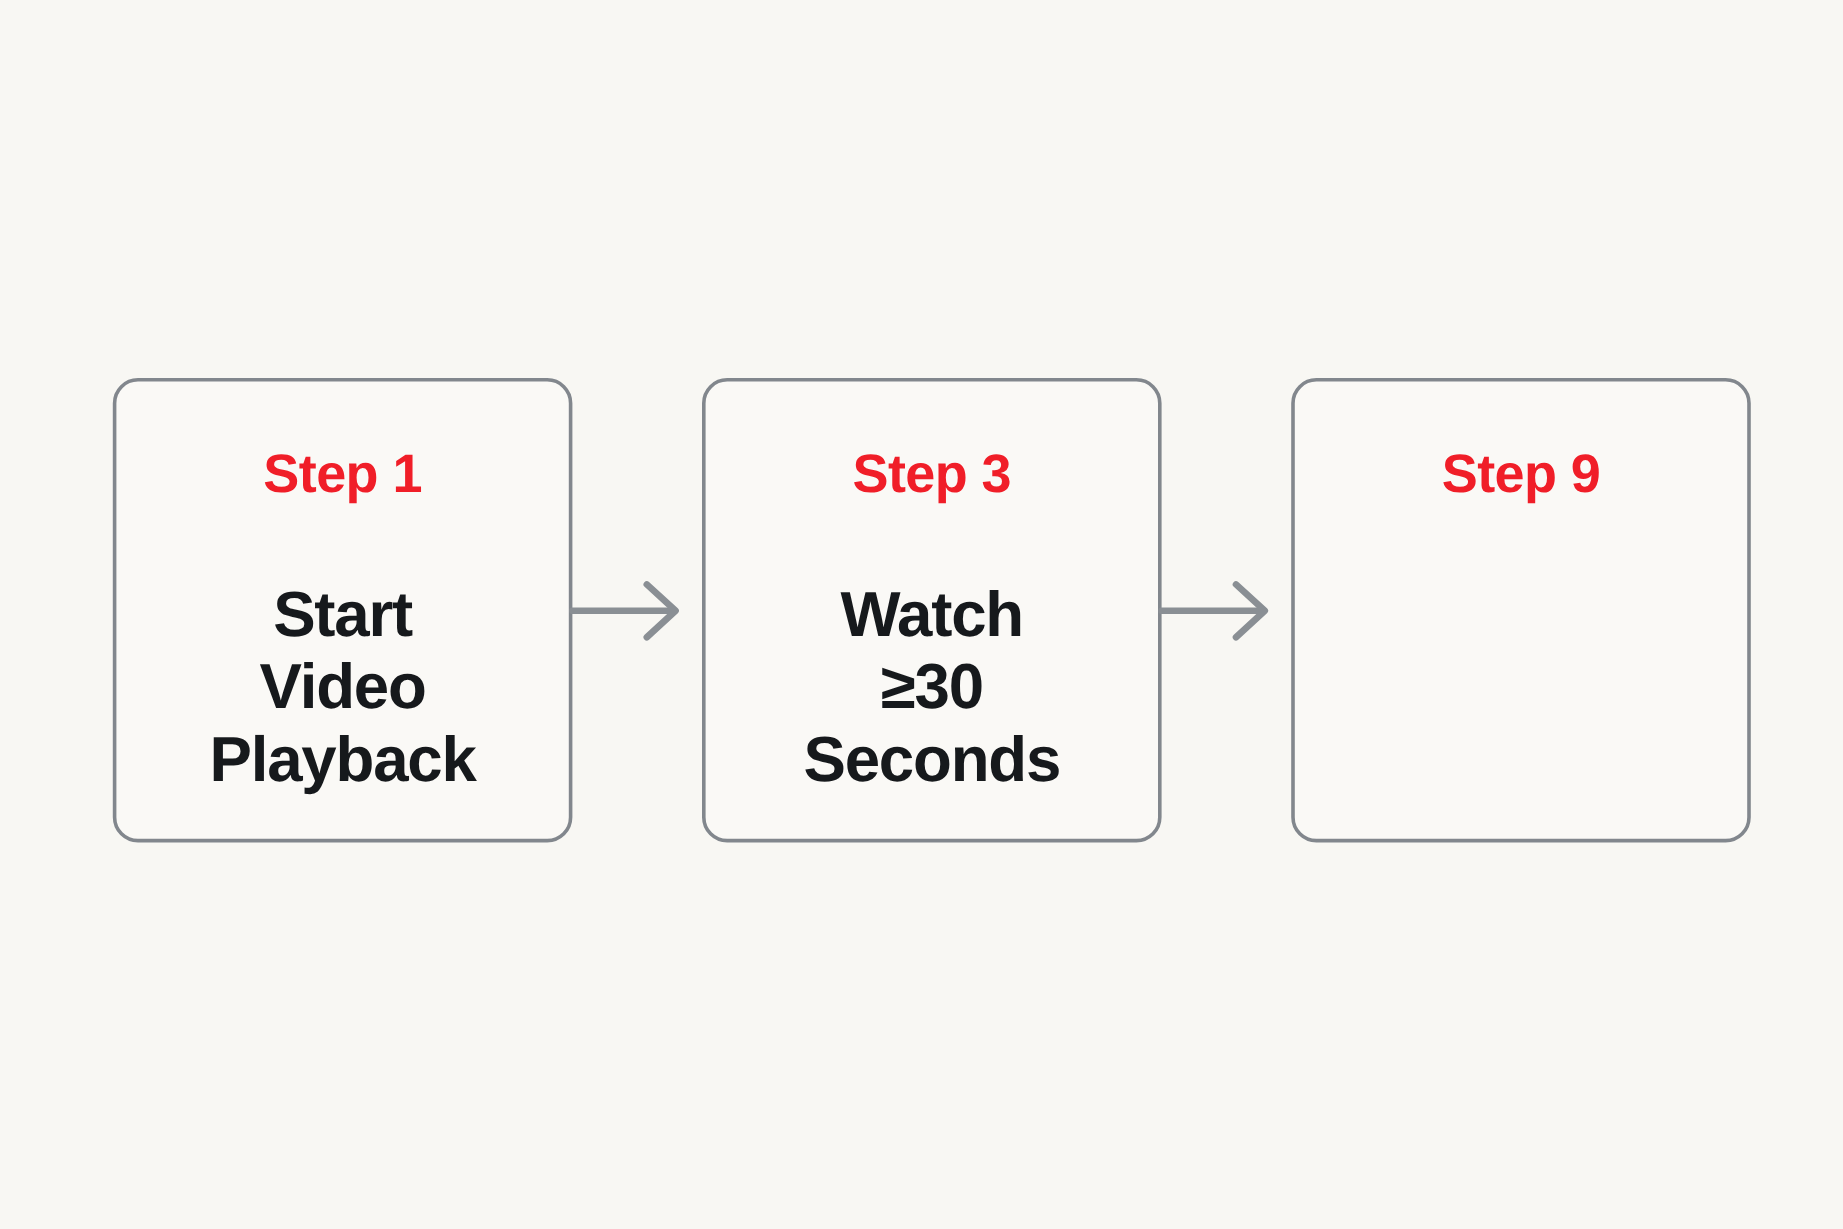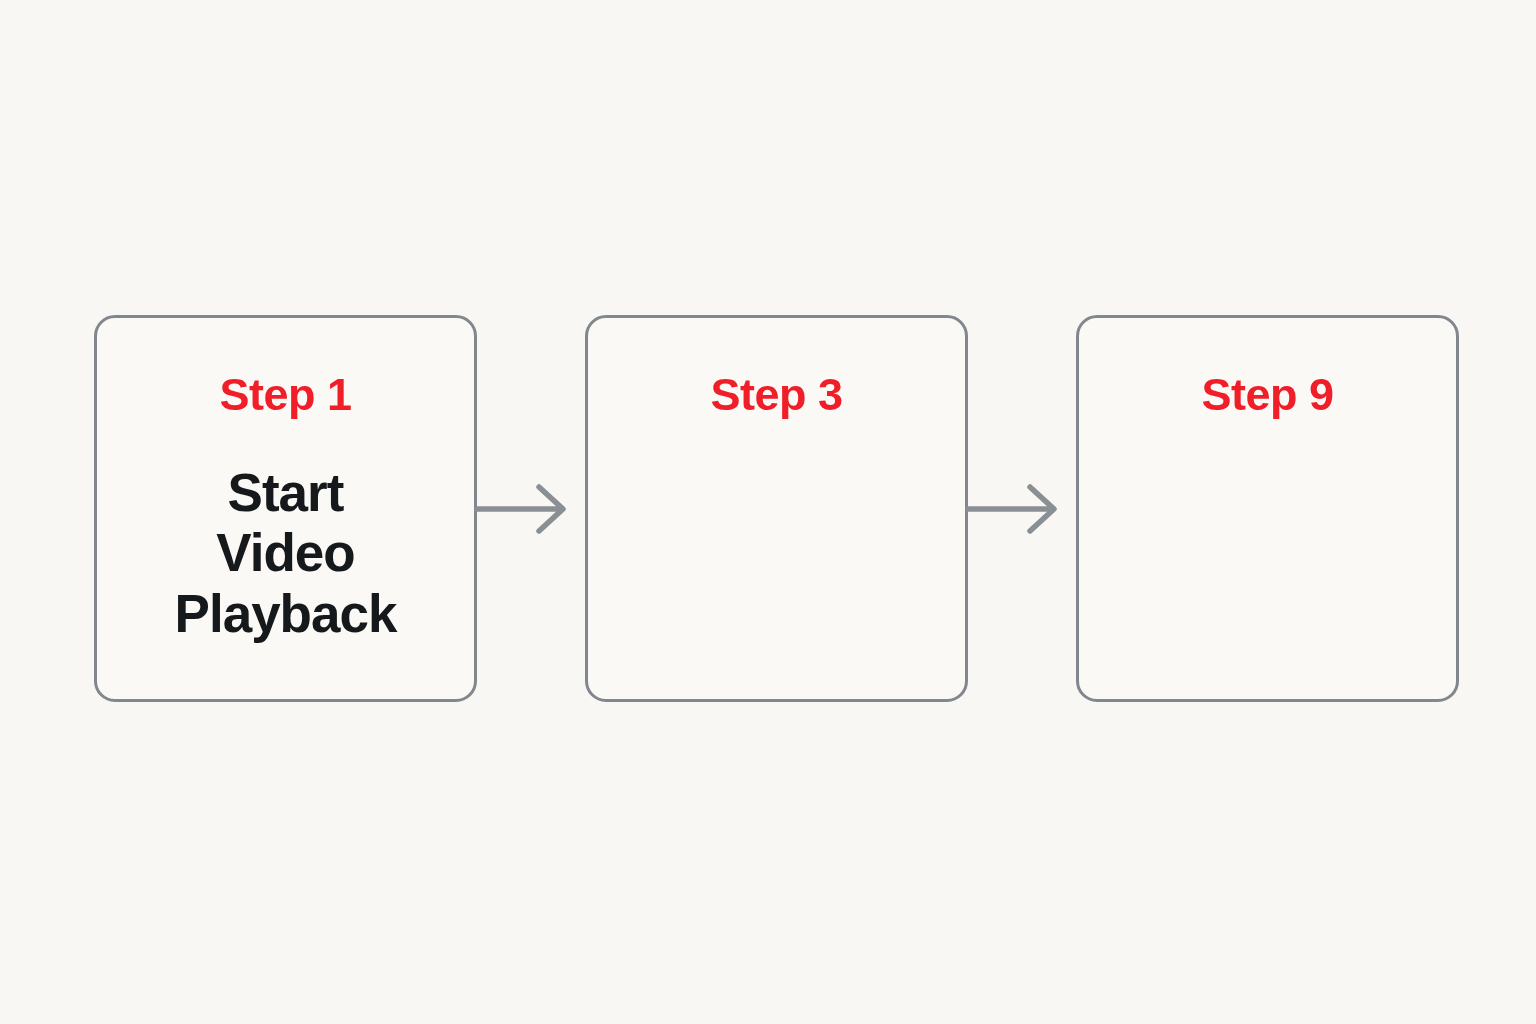--- a/index.html
+++ b/index.html
@@ -53,21 +53,21 @@
     color: #F01E28;
     font-size: 45px;
     font-weight: bold;
     line-height: 1.0;
     letter-spacing: -0.5px;
     text-align: center;
     white-space: nowrap;
   }
 
   .step-body {
-    margin-top: 46px;
+    margin-top: 66px;
     color: #16191C;
     font-size: 53px;
     font-weight: bold;
     line-height: 1.14;
     letter-spacing: -1px;
     text-align: center;
     white-space: pre-line;
   }
 
   
@@ -100,20 +100,23 @@
 
     <div class="connector">
       <svg viewBox="0 0 108 60">
         <path d="M 0 30 L 80 30" fill="none" stroke="#8A8F94" stroke-width="5.5" stroke-linecap="round"></path>
         <path d="M 62 8 L 86 30 L 62 52" fill="none" stroke="#8A8F94" stroke-width="5.5" stroke-linecap="round" stroke-linejoin="round"></path>
       </svg>
     </div>
 
     <div class="step-box">
       <div class="step-label">Step 3</div>
+      <div class="step-body">Watch
+≥30
+Seconds</div>
     </div>
 
     <div class="connector">
       <svg viewBox="0 0 108 60">
         <path d="M 0 30 L 80 30" fill="none" stroke="#8A8F94" stroke-width="5.5" stroke-linecap="round"></path>
         <path d="M 62 8 L 86 30 L 62 52" fill="none" stroke="#8A8F94" stroke-width="5.5" stroke-linecap="round" stroke-linejoin="round"></path>
       </svg>
     </div>
 
     <div class="step-box">

